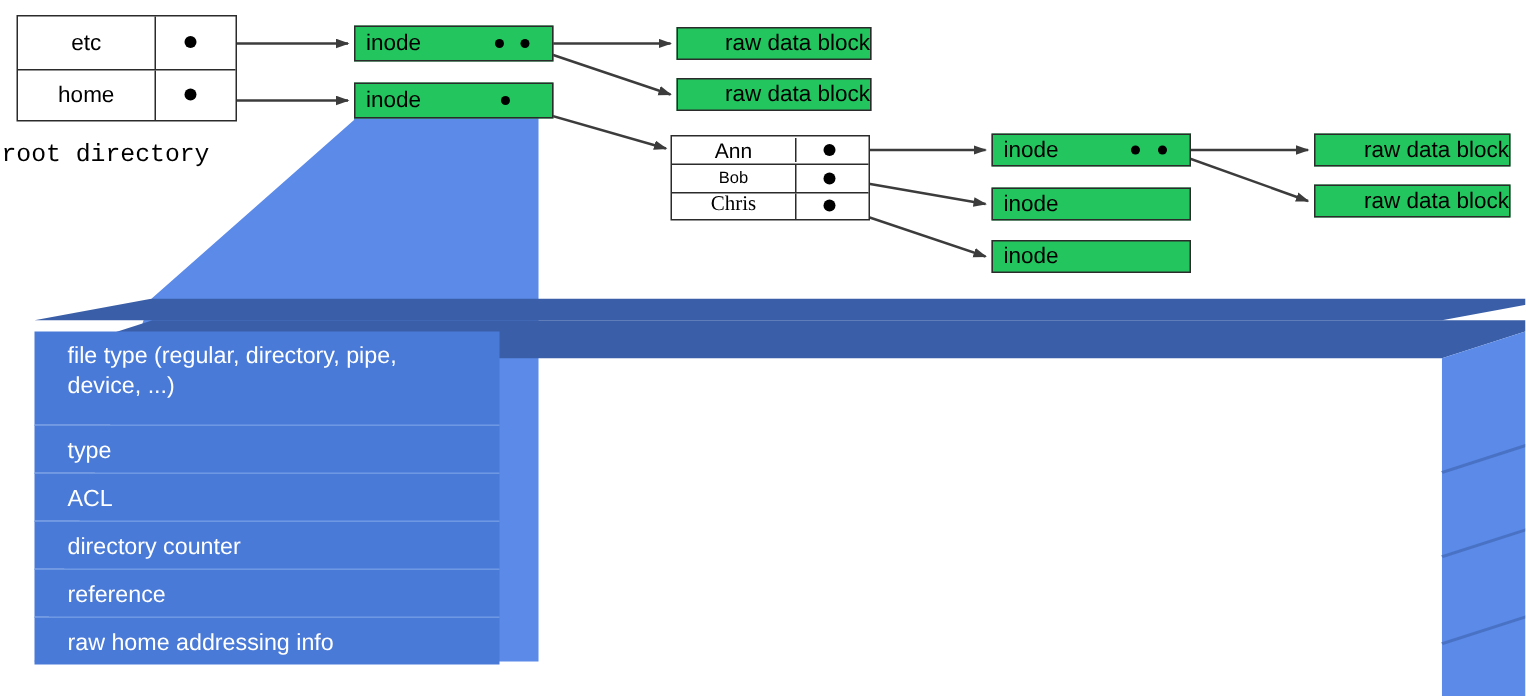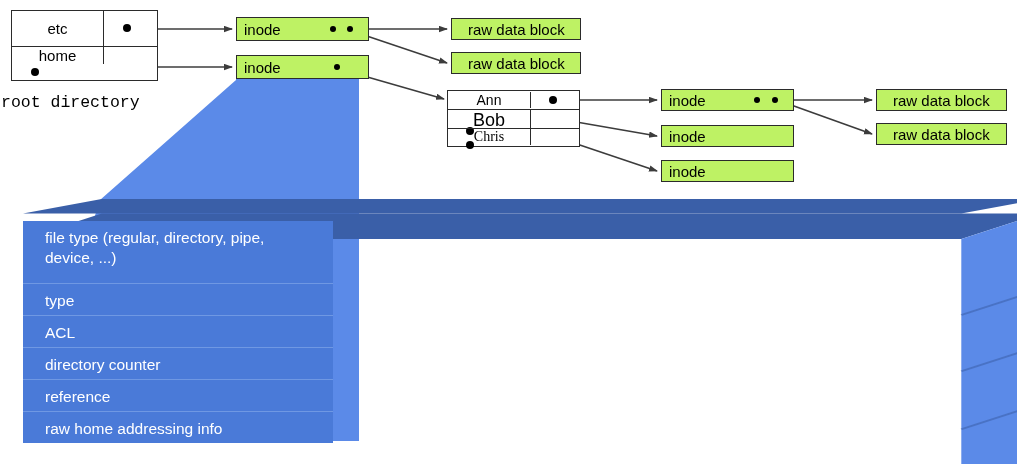--- a/index.html
+++ b/index.html
@@ -22,48 +22,48 @@
     position: absolute;
     left: 0;
     top: 0;
     width: 1017px;
     height: 464px;
   }
   
   .node-box {
     position: absolute;
     box-sizing: border-box;
-    background: #bef264;
+    background: #22c55e;
     border: 1.6px solid #2b2b2b;
     font-size: 15px;
     color: #000000;
     line-height: 1;
   }
   .node-box .cell-label {
     position: absolute;
     top: 50%;
     transform: translateY(-50%);
     white-space: nowrap;
   }
   .label-left { left: 7px; }
-  .label-center { left: 16px; right: 0; text-align: left; }
+  .label-center { left: 16px; right: 0; text-align: right; }
 
   .tbl {
     position: absolute;
     box-sizing: border-box;
     border: 1.6px solid #2b2b2b;
     background: #ffffff;
   }
   .tbl-row {
     position: relative;
     box-sizing: border-box;
     display: flex;
     width: 100%;
   }
-  .tbl-row + .tbl-row { border-top: 1.4px solid #2b2b2b; flex-direction: column; }
+  .tbl-row + .tbl-row { border-top: 1.4px solid #2b2b2b; }
   .tbl-name {
     box-sizing: border-box;
     display: flex;
     align-items: center;
     justify-content: center;
     font-size: 15px;
     color: #000;
     border-right: 1.4px solid #2b2b2b;
   }
   .tbl-ptr {
@@ -195,21 +195,21 @@
   </div>
 
   <div class="tbl" style="left:447px; top:90px; width:133px; height:57px;">
     <div class="tbl-row" style="height:18.3px;align-items:center;">
       <div class="tbl-name" style="width:83px; font-size:14px;">Ann</div>
       <div class="tbl-ptr">
         <span class="dot" style="left:22px;"></span>
       </div>
     </div>
     <div class="tbl-row" style="height:18.3px;">
-      <div class="tbl-name" style="width:83px; font-size:18px;">Bob</div>
+      <div class="tbl-name" style="width:83px; font-size:11px;">Bob</div>
       <div class="tbl-ptr">
         <span class="dot" style="left:22px;"></span>
       </div>
     </div>
     <div class="tbl-row" style="height:18.3px;">
       <div class="tbl-name" style="width:83px; font-size:14px;font-family:Liberation Serif, serif;">Chris</div>
       <div class="tbl-ptr">
         <span class="dot" style="left:22px;"></span>
       </div>
     </div>

